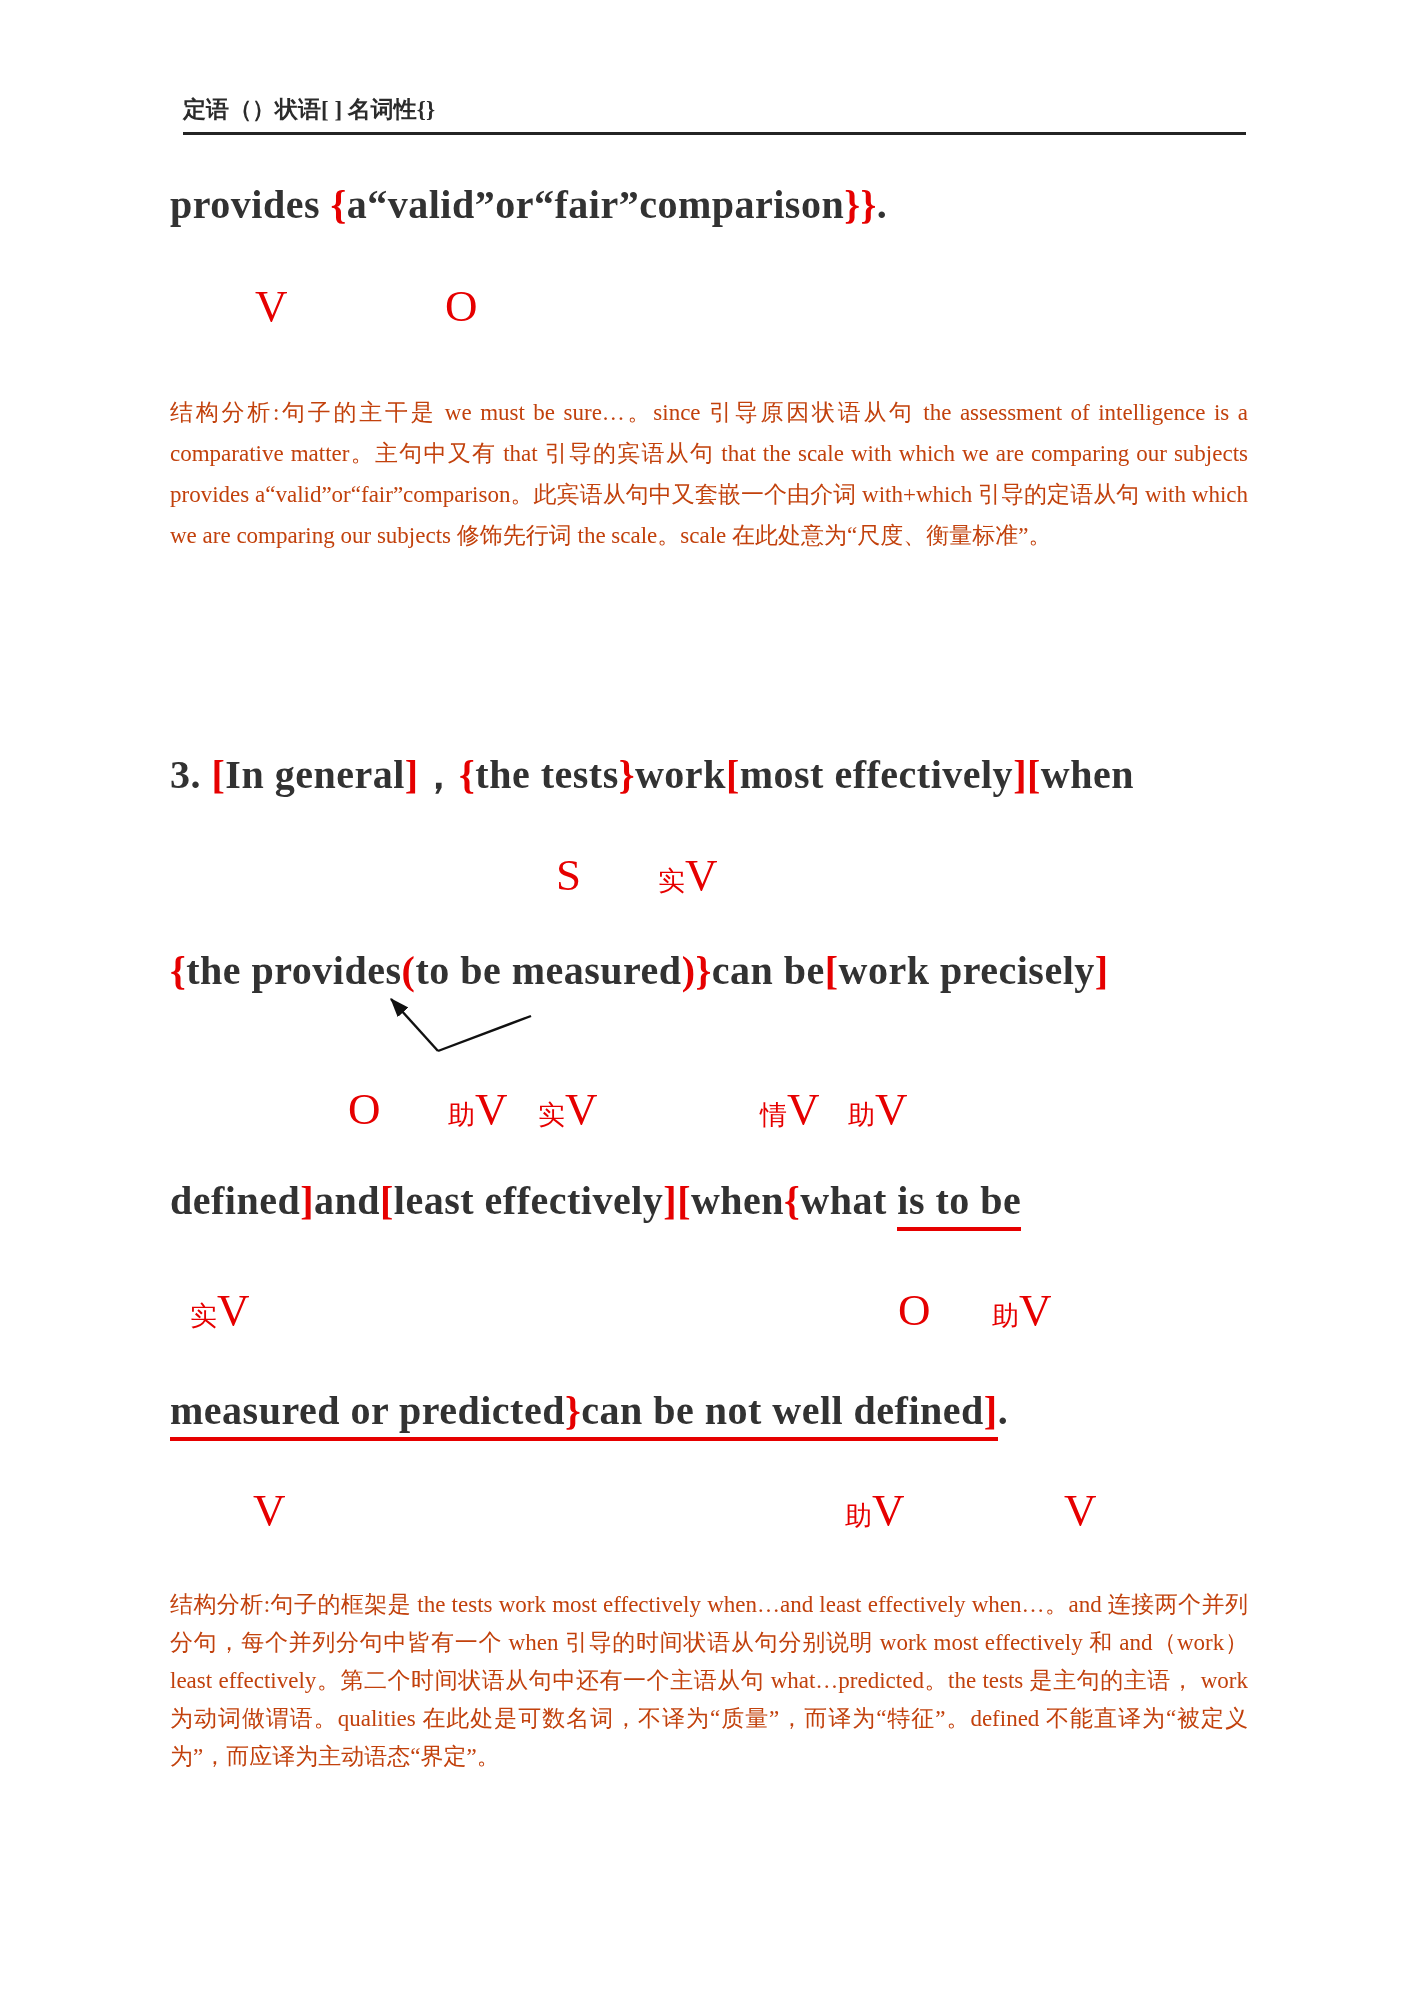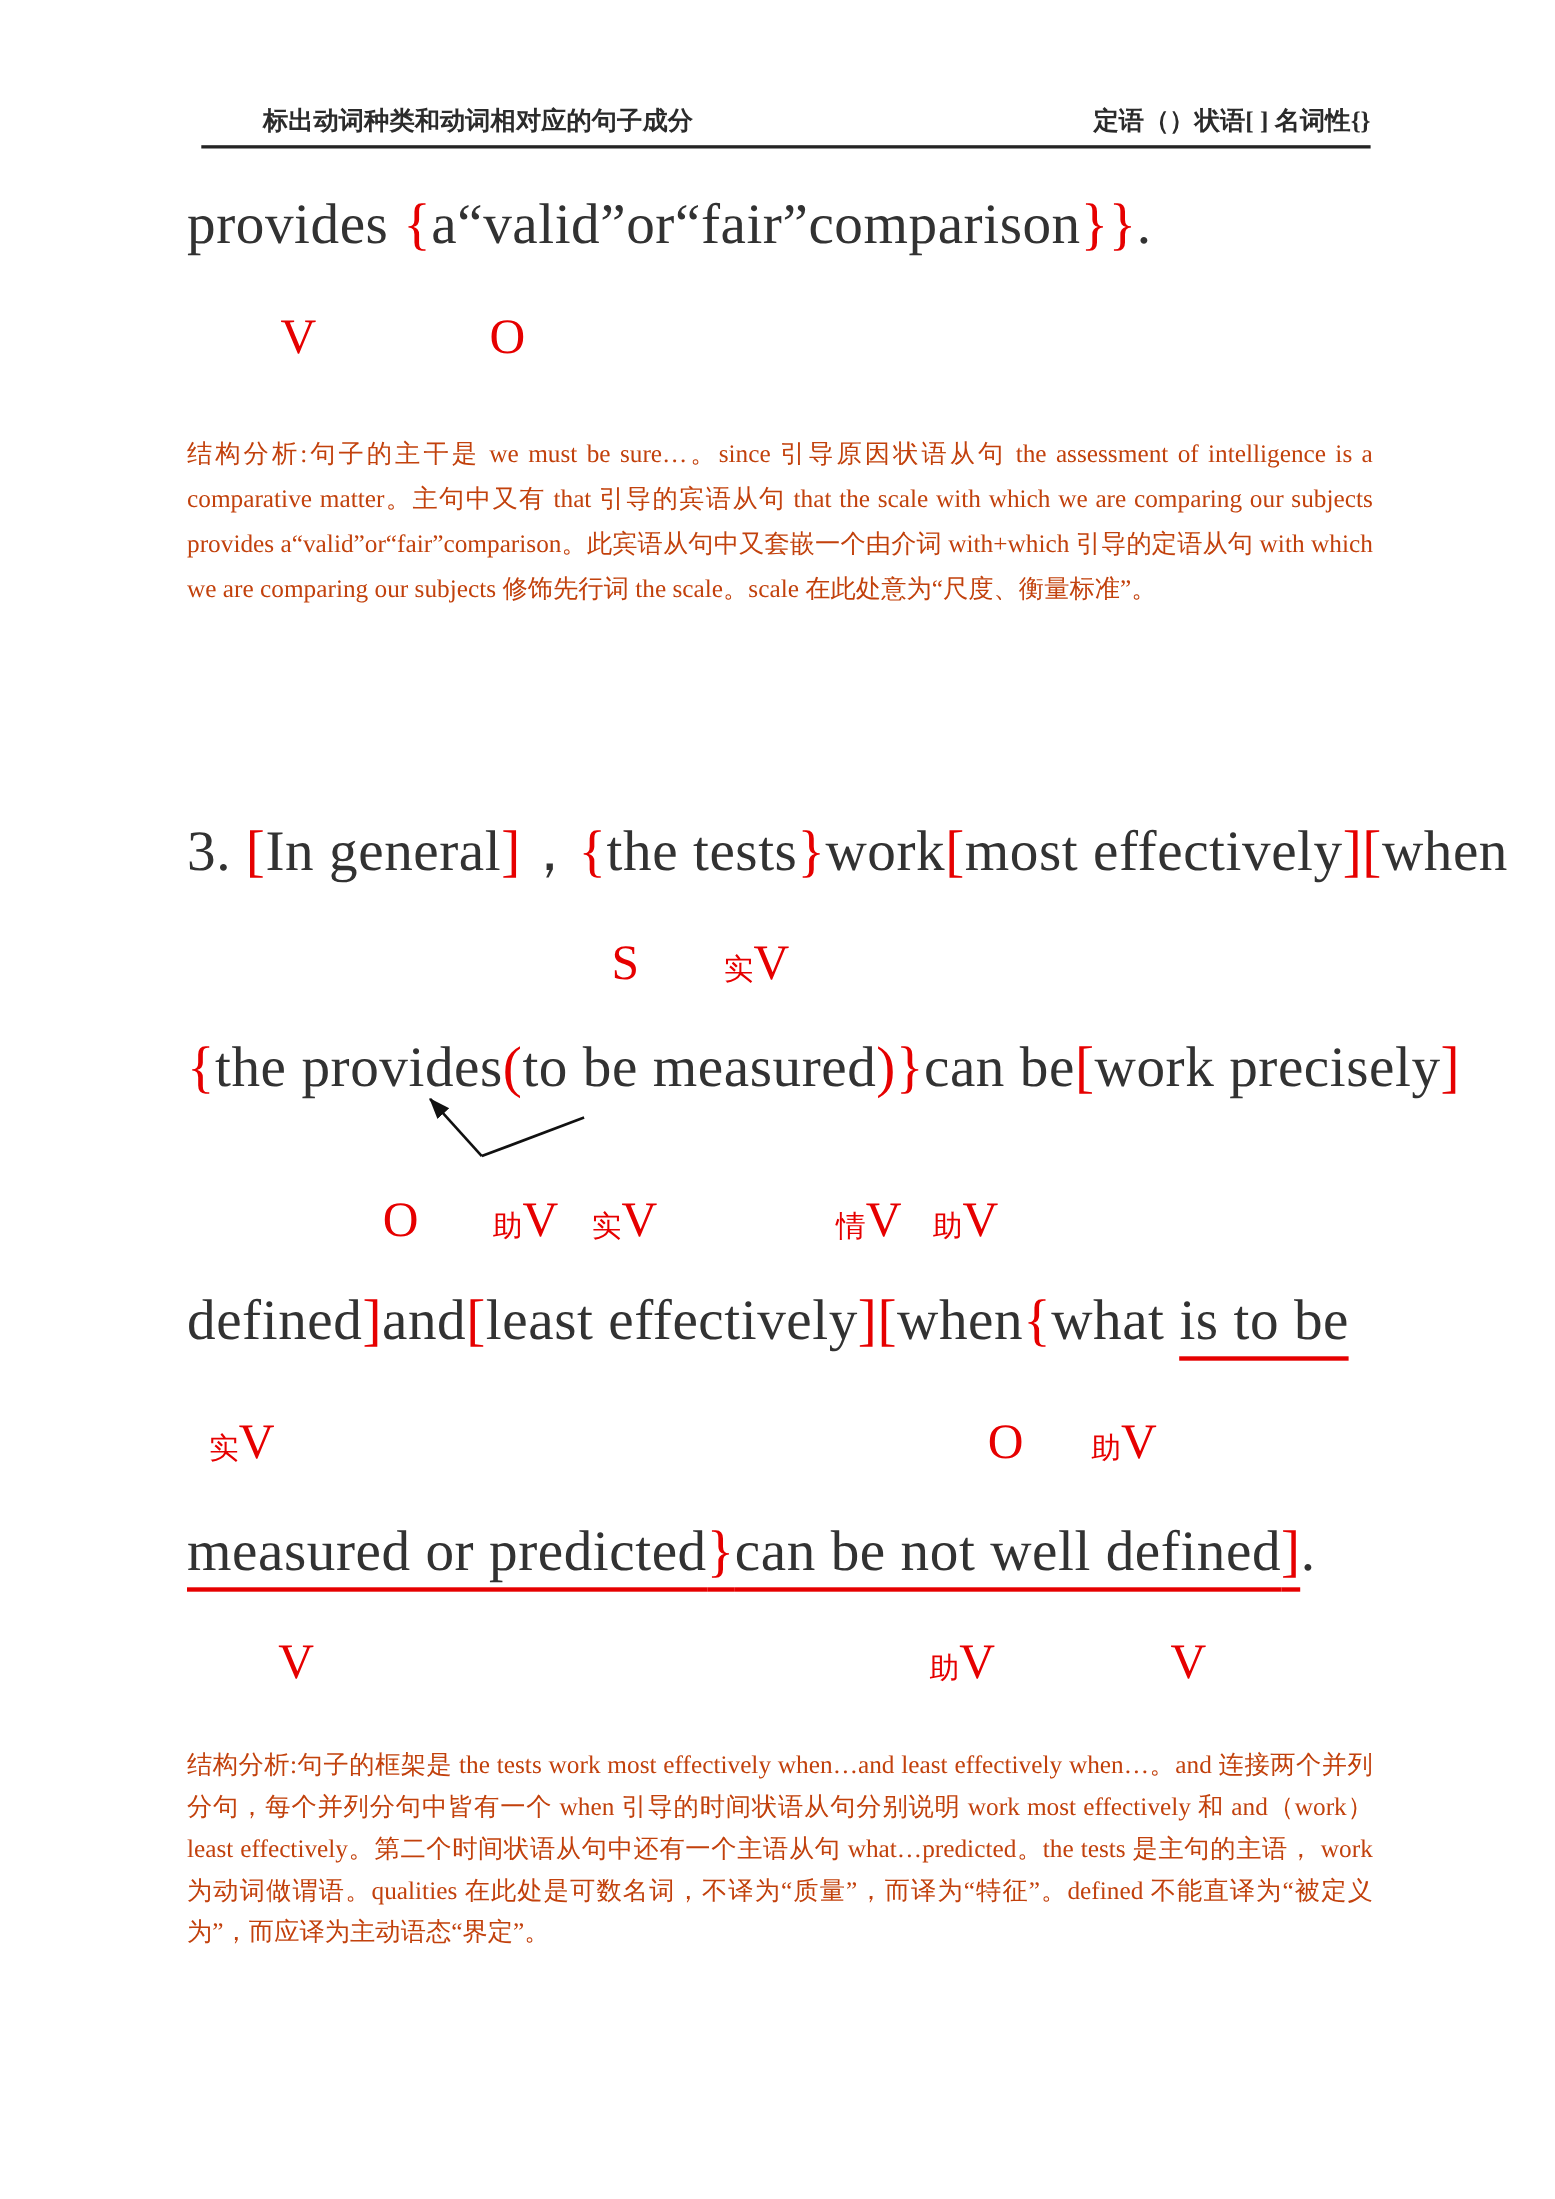--- a/index.html
+++ b/index.html
@@ -29,22 +29,22 @@
     font-size:23px;
     color:#2b2b2b;
     white-space:nowrap;
   }
   .hdr-left{margin-left:56px;}
   
   .h{
     position:absolute;
     left:170px;
     white-space:nowrap;
-    font-weight:normal;
-    font-size:52px;
+    font-weight:bold;
+    font-size:40px;
     line-height:58px;
     color:var(--ink);
     letter-spacing:0.5px;
   }
   .seg{display:inline;}
   .c-red{color:var(--red);}
   .c-ink{color:var(--ink);}
   .ul{border-bottom:4px solid var(--red);padding-bottom:4px;}
   
   .annrow{
@@ -83,21 +83,20 @@
     color:#333333;
     letter-spacing:2px;
   }
 </style>
 </head>
 <body>
 
 <div class="page">
 
   <div class="hdr">
-    <span class="hdr-left">标出动词种类和动词相对应的句子成分</span>
     <span class="hdr-right">定语（）状语[ ] 名词性{}</span>
   </div>
 
   <div class="h" style="top:176px;"><span class="seg c-ink">provides </span><span class="seg c-red">{</span><span class="seg c-ink">a“valid”or“fair”comparison</span><span class="seg c-red">}}</span><span class="seg c-ink">.</span></div>
 
   <div class="annrow" style="top:283px;">
       <span class="ann" style="left: 255px;"><span class="ann-b">V</span></span>
       <span class="ann" style="left: 445px;"><span class="ann-b">O</span></span>
     </div>
 

